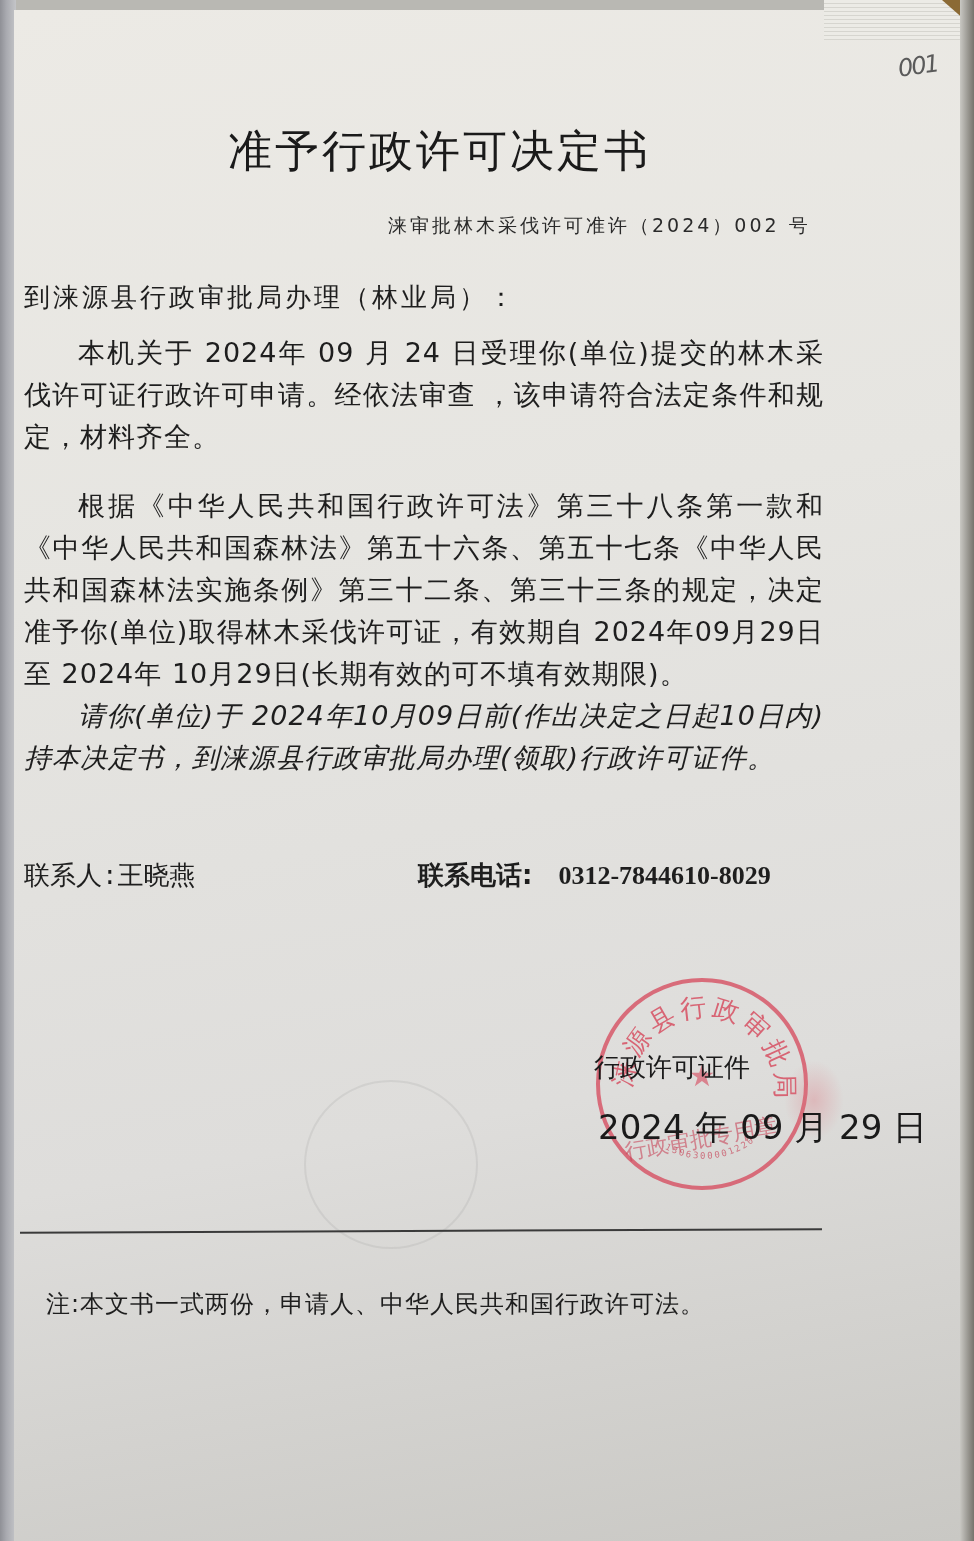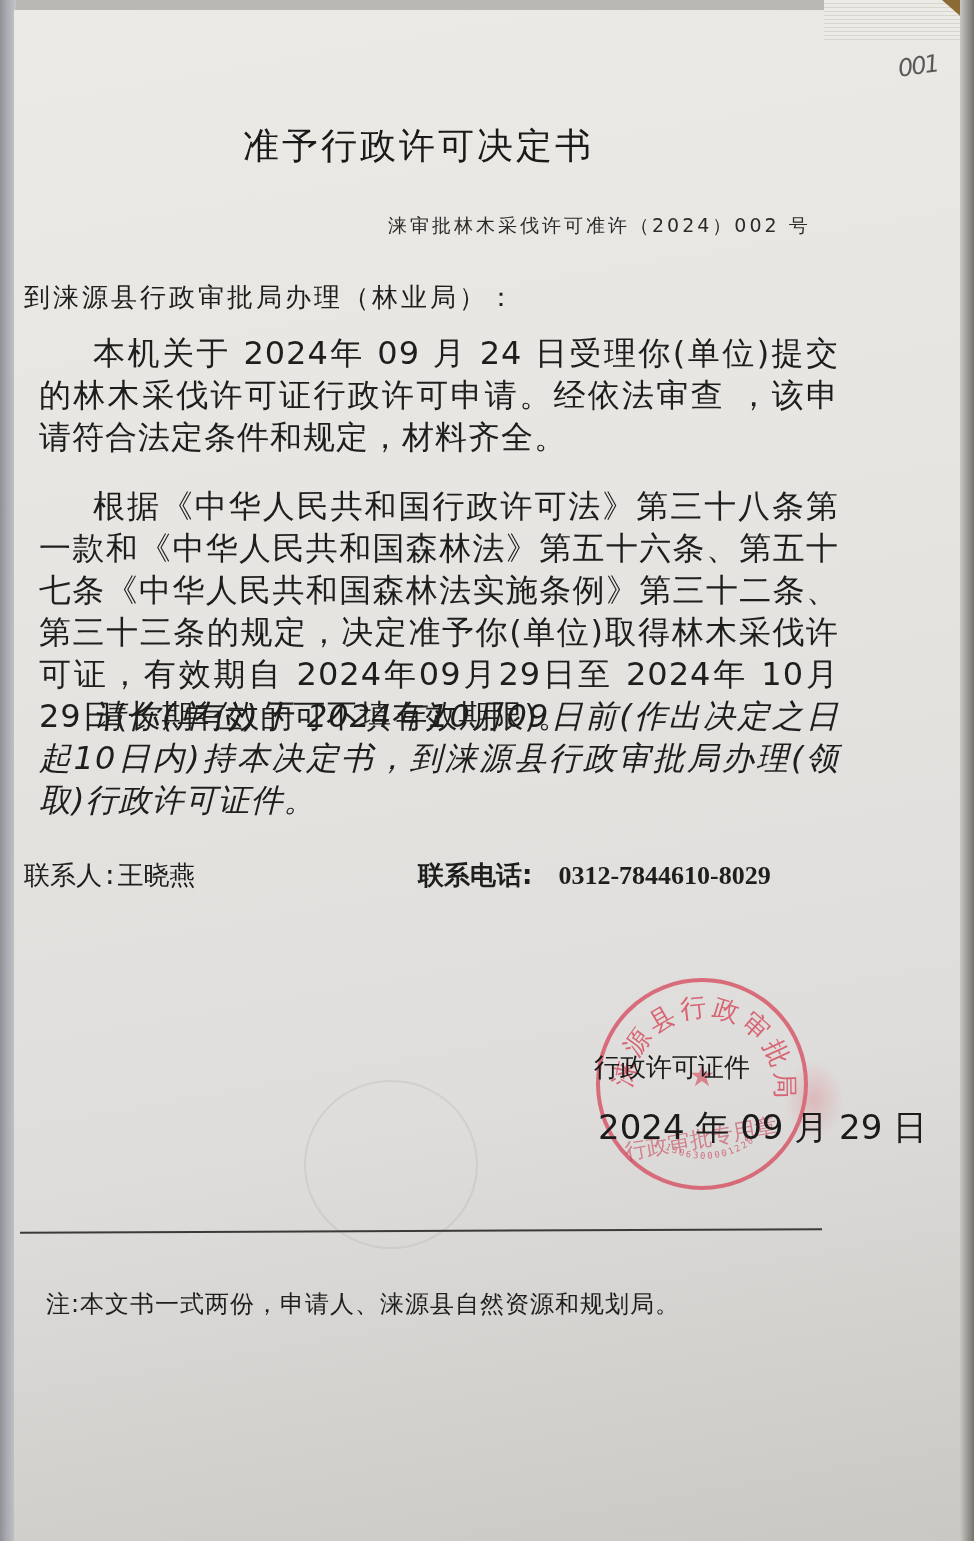--- a/index.html
+++ b/index.html
@@ -29,35 +29,35 @@
     .right-edge {
       position: absolute; right: 0; top: 0; width: 14px; height: 1541px;
       background: linear-gradient(90deg, #c9c8c3, #76736c);
     }
     .handwritten {
       position: absolute; left: 898px; top: 52px; font-size: 24px;
       color: #5a5a5a; font-family: "DejaVu Sans", sans-serif; font-style: italic;
       transform: rotate(-8deg); letter-spacing: -2px;
     }
     .title {
-      position: absolute; left: 229px; top: 112px; font-size: 36px;
+      position: absolute; left: 214px; top: 112px; font-size: 44px;
       letter-spacing: 3px; color: #1a1a1a; font-family: Liberation Sans, sans-serif;
     }
     .doc-number {
       position: absolute; left: 374px; top: 203px; font-size: 19px;
       letter-spacing: 3px; color: #2a2a2a; font-family: "DejaVu Sans", sans-serif;
     }
     .addressee {
       position: absolute; left: 10px; top: 270px; font-size: 26px;
       letter-spacing: 3px; color: #1e1e1e; font-family: "DejaVu Sans", sans-serif;
     }
     .para {
-      position: absolute; left: 10px; width: 800px; font-size: 32px;
+      position: absolute; left: 10px; width: 800px; font-size: 27px;
       line-height: 42px; color: #1e1e1e; font-family: "DejaVu Sans", sans-serif;
-      text-indent: 54px; letter-spacing: 1px; text-align: justify; margin-left: 15px;
+      text-indent: 54px; letter-spacing: 1px; text-align: justify;
     }
     .p1 { top: 322px; }
     .p2 { top: 475px; }
     .p3 { top: 685px; font-style: italic; }
     .contact-person {
       position: absolute; left: 10px; top: 848px; font-size: 26px;
       color: #1e1e1e; font-family: Liberation Mono, monospace;
     }
     .contact-phone {
       position: absolute; left: 404px; top: 848px; font-size: 26px;
@@ -132,18 +132,18 @@
         <textPath href="#sealBot" startOffset="22%">1306300001220</textPath>
       </text>
     </svg>
   </div>
   <div class="seal-smudge"></div>
 
   <div class="issuer">行政许可证件</div>
   <div class="issue-date">2024 年 09 月 29 日</div>
 
   <div class="divider"></div>
-  <div class="note">注:本文书一式两份，申请人、涞源县自然资源和规划局。</div>
+  <div class="note">注:本文书一式两份，申请人、中华人民共和国行政许可法。</div>
 </div>
 <div class="stack-edges"></div>
 <div class="stack-corner"></div>
 <div class="right-edge"></div>
 <div class="handwritten">001</div>
 
 </body></html>

